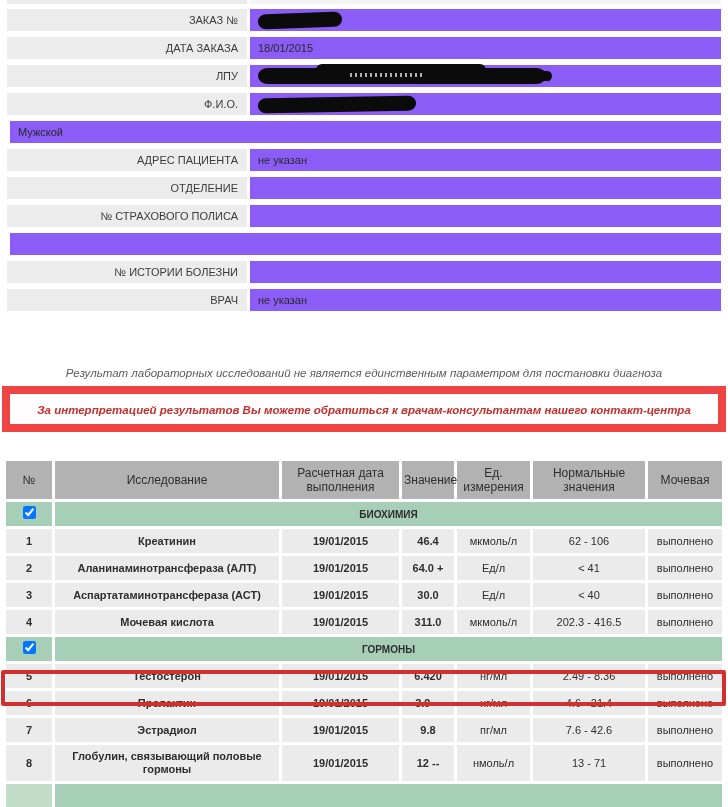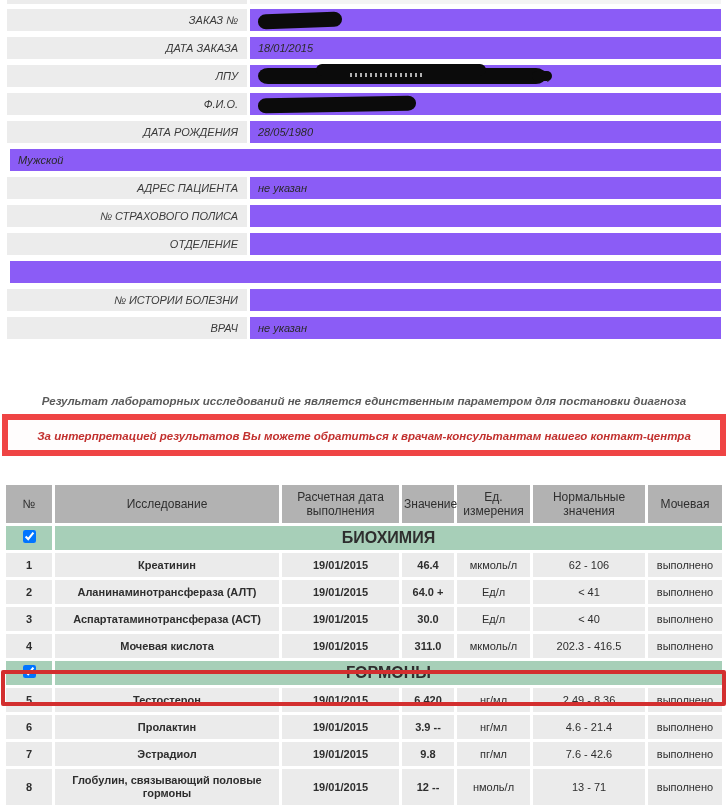--- a/index.html
+++ b/index.html
@@ -11,21 +11,21 @@
     color:#222;
   }
 
   
   .form-wrap { padding-top:0; }
   .top-sliver { display:flex; margin:0 7px 5px 7px; height:4px; }
   .top-sliver .l { width:240px; background:#ececec; }
   .top-sliver .g { width:3px; background:#fff; }
   .top-sliver .r { flex:1; background:#f4f4f4; }
 
-  .form-row { display:flex; margin:0 7px 6px 7px; height:22px;font-style:italic; }
+  .form-row { display:flex; margin:0 7px 6px 7px; height:22px; }
   .form-label {
     width:240px; background:#ececec; color:#3b3b3b;
     font-size:11px; line-height:22px; text-align:right; padding-right:9px;
     white-space:nowrap;
   }
   .form-gap { width:3px; background:#fff; }
   .form-value {
     flex:1; background:#8b5cf6; color:#2a2a2a;
     font-size:11px; line-height:22px; padding-left:8px;
     display:flex; align-items:center; white-space:nowrap;
@@ -46,42 +46,42 @@
     position:absolute; left:92px; top:5px; width:72px; height:4px; z-index:2;
     background:repeating-linear-gradient(90deg,#cfcfcf 0 2px, transparent 2px 5px);
     opacity:.85;
   }
   .blob-fio { width:158px; height:15px; border-radius:8px/7px; transform:rotate(-1deg); }
   .blob-tail { margin-left:2px; color:#2a2a2a; }
 
   
   .lab-note {
     margin-top:56px; text-align:center; font-style:italic;
-    font-size:11.5px; color:#5a5a5a; font-weight:bold;
+    font-size:11.5px; color:#5a5a5a; font-weight:normal;
   }
   .warn-box {
-    margin:7px 2px 0 2px; border:6px solid #ef4444; background:#fffdfd;
+    margin:7px 2px 0 2px; border:8px solid #ef4444; background:#fffdfd;
     padding:6px 4px; text-align:center;
   }
   .warn-text {
     font-style:italic; font-weight:bold; font-size:11.5px; color:#c2302e;
   }
 
   
   table.results {
     border-collapse:separate; border-spacing:3px; table-layout:fixed;
     width:722px; margin:26px 0 0 3px;
   }
   table.results th {
     background:#b2b2b2; color:#2f2f2f; font-size:12px; font-weight:normal;
     height:38px; text-align:center; padding:1px 2px; vertical-align:middle;
   }
   tr.section td { background:#a7cfb8; height:24px; vertical-align:middle; }
   tr.section td.check { text-align:center; }
-  tr.section td.title { text-align:center; font-weight:bold; font-size:16px; color:#2e2e2e; }
+  tr.section td.title { text-align:center; font-weight:bold; font-size:10px; color:#2e2e2e; }
   tr.section input[type=checkbox] { width:13px; height:13px; margin:0; }
 
   tr.data td {
     background:#ebebeb; height:24px; text-align:center; vertical-align:middle;
     font-size:11px; color:#2e2e2e; padding:1px 3px; line-height:13px;
   }
   tr.data.tall td { height:36px; }
   tr.data td.b { font-weight:bold; }
 
   tr.partial td { background:#a7cfb8; height:24px; }
@@ -130,45 +130,40 @@
   </div>
 
   <div class="form-row">
     <div class="form-label">Ф.И.О.</div>
     <div class="form-gap"></div>
     <div class="form-value">
         <span class="blob blob-fio"></span>
       </div>
   </div>
 
-  <div class="form-row">
-    <div class="form-label">ДАТА РОЖДЕНИЯ</div>
-    <div class="form-gap"></div>
-    <div class="form-value">28/05/1980</div>
-  </div>
 
   <div class="form-row">
     <div class="form-gap"></div>
     <div class="form-value">Мужской</div>
   </div>
 
   <div class="form-row">
     <div class="form-label">АДРЕС ПАЦИЕНТА</div>
     <div class="form-gap"></div>
     <div class="form-value">не указан</div>
   </div>
 
   <div class="form-row">
+    <div class="form-label">ОТДЕЛЕНИЕ</div>
+    <div class="form-gap"></div>
+    <div class="form-value"></div>
+  </div>
+
+  <div class="form-row">
     <div class="form-label">№ СТРАХОВОГО ПОЛИСА</div>
-    <div class="form-gap"></div>
-    <div class="form-value"></div>
-  </div>
-
-  <div class="form-row">
-    <div class="form-label">ОТДЕЛЕНИЕ</div>
     <div class="form-gap"></div>
     <div class="form-value"></div>
   </div>
 
   <div class="form-row">
     <div class="form-gap"></div>
     <div class="form-value"></div>
   </div>
 
   <div class="form-row">

